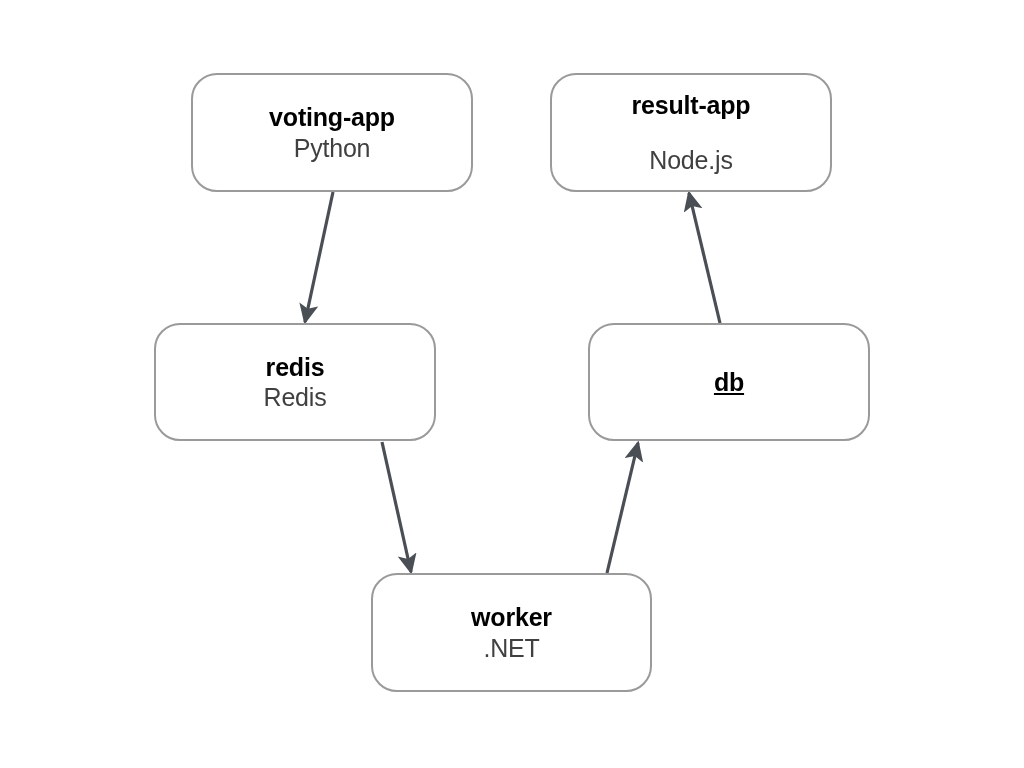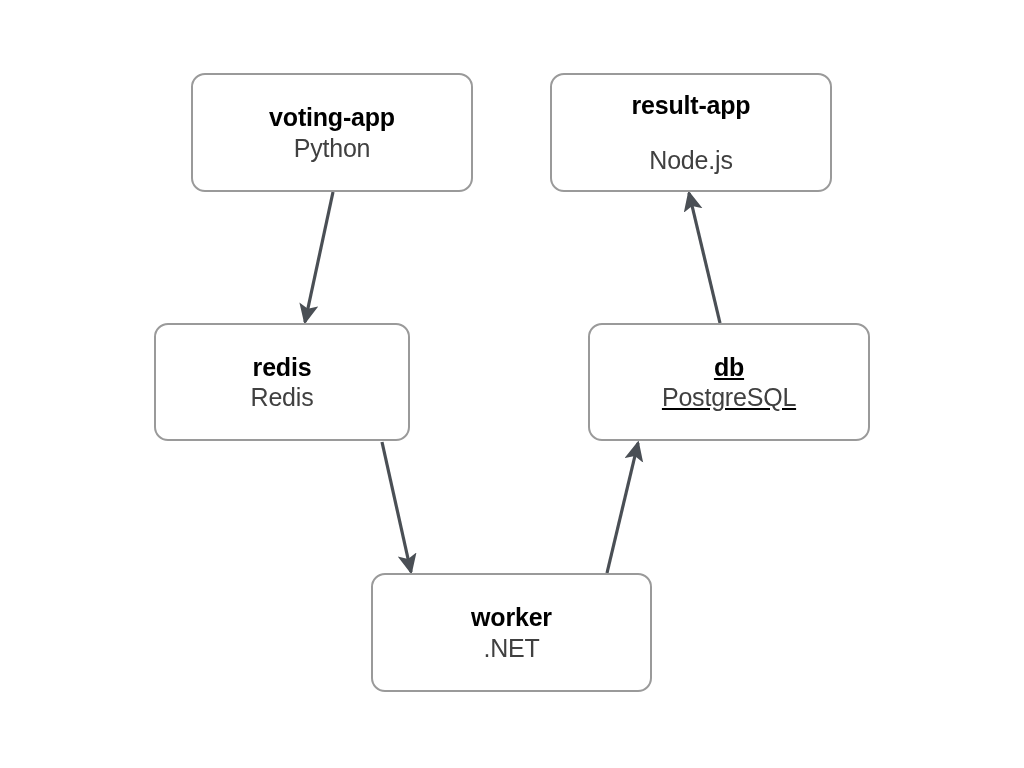--- a/index.html
+++ b/index.html
@@ -26,21 +26,21 @@
     top: 0;
     width: 1024px;
     height: 768px;
     pointer-events: none;
   }
   .node {
     position: absolute;
     box-sizing: border-box;
     background: #ffffff;
     border: 2px solid #9a9a9a;
-    border-radius: 14px;
+    border-radius: 26px;
     display: flex;
     flex-direction: column;
     align-items: center;
     justify-content: center;
     z-index: 2;
   }
   .node-title {
     font-size: 25px;
     font-weight: bold;
     color: #000000;
@@ -83,28 +83,27 @@
   <div class="node" id="node-voting-app" style="left: 191px; top: 73px; width: 282px; height: 119px; border-color: rgb(154, 154, 154); background: rgb(255, 255, 255);">
     <div class="node-title">voting-app</div>
     <div class="node-subtitle">Python</div>
   </div>
 
   <div class="node" id="node-result-app" style="left: 550px; top: 73px; width: 282px; height: 119px; border-color: rgb(154, 154, 154); background: rgb(255, 255, 255);">
     <div class="node-title">result-app</div>
     <div class="node-subtitle">Node.js</div>
   </div>
 
-  <div class="node" id="node-redis" style="left: 154px; top: 323px; width: 256px; height: 118px; border-color: rgb(154, 154, 154); background: rgb(255, 255, 255);">
+  <div class="node" id="node-redis" style="left: 154px; top: 323px; width: 282px; height: 118px; border-color: rgb(154, 154, 154); background: rgb(255, 255, 255);">
     <div class="node-title">redis</div>
     <div class="node-subtitle">Redis</div>
   </div>
 
   <div class="node" id="node-db" style="left: 588px; top: 323px; width: 282px; height: 118px; border-color: rgb(154, 154, 154); background: rgb(255, 255, 255);">
     <div class="node-title">db</div>
-    <div class="node-subtitle">PostgreSQL</div>
   </div>
 
   <div class="node" id="node-worker" style="left: 371px; top: 573px; width: 281px; height: 119px; border-color: rgb(154, 154, 154); background: rgb(255, 255, 255);">
     <div class="node-title">worker</div>
     <div class="node-subtitle">.NET</div>
   </div>
 
 </div>
 
 </body></html>

